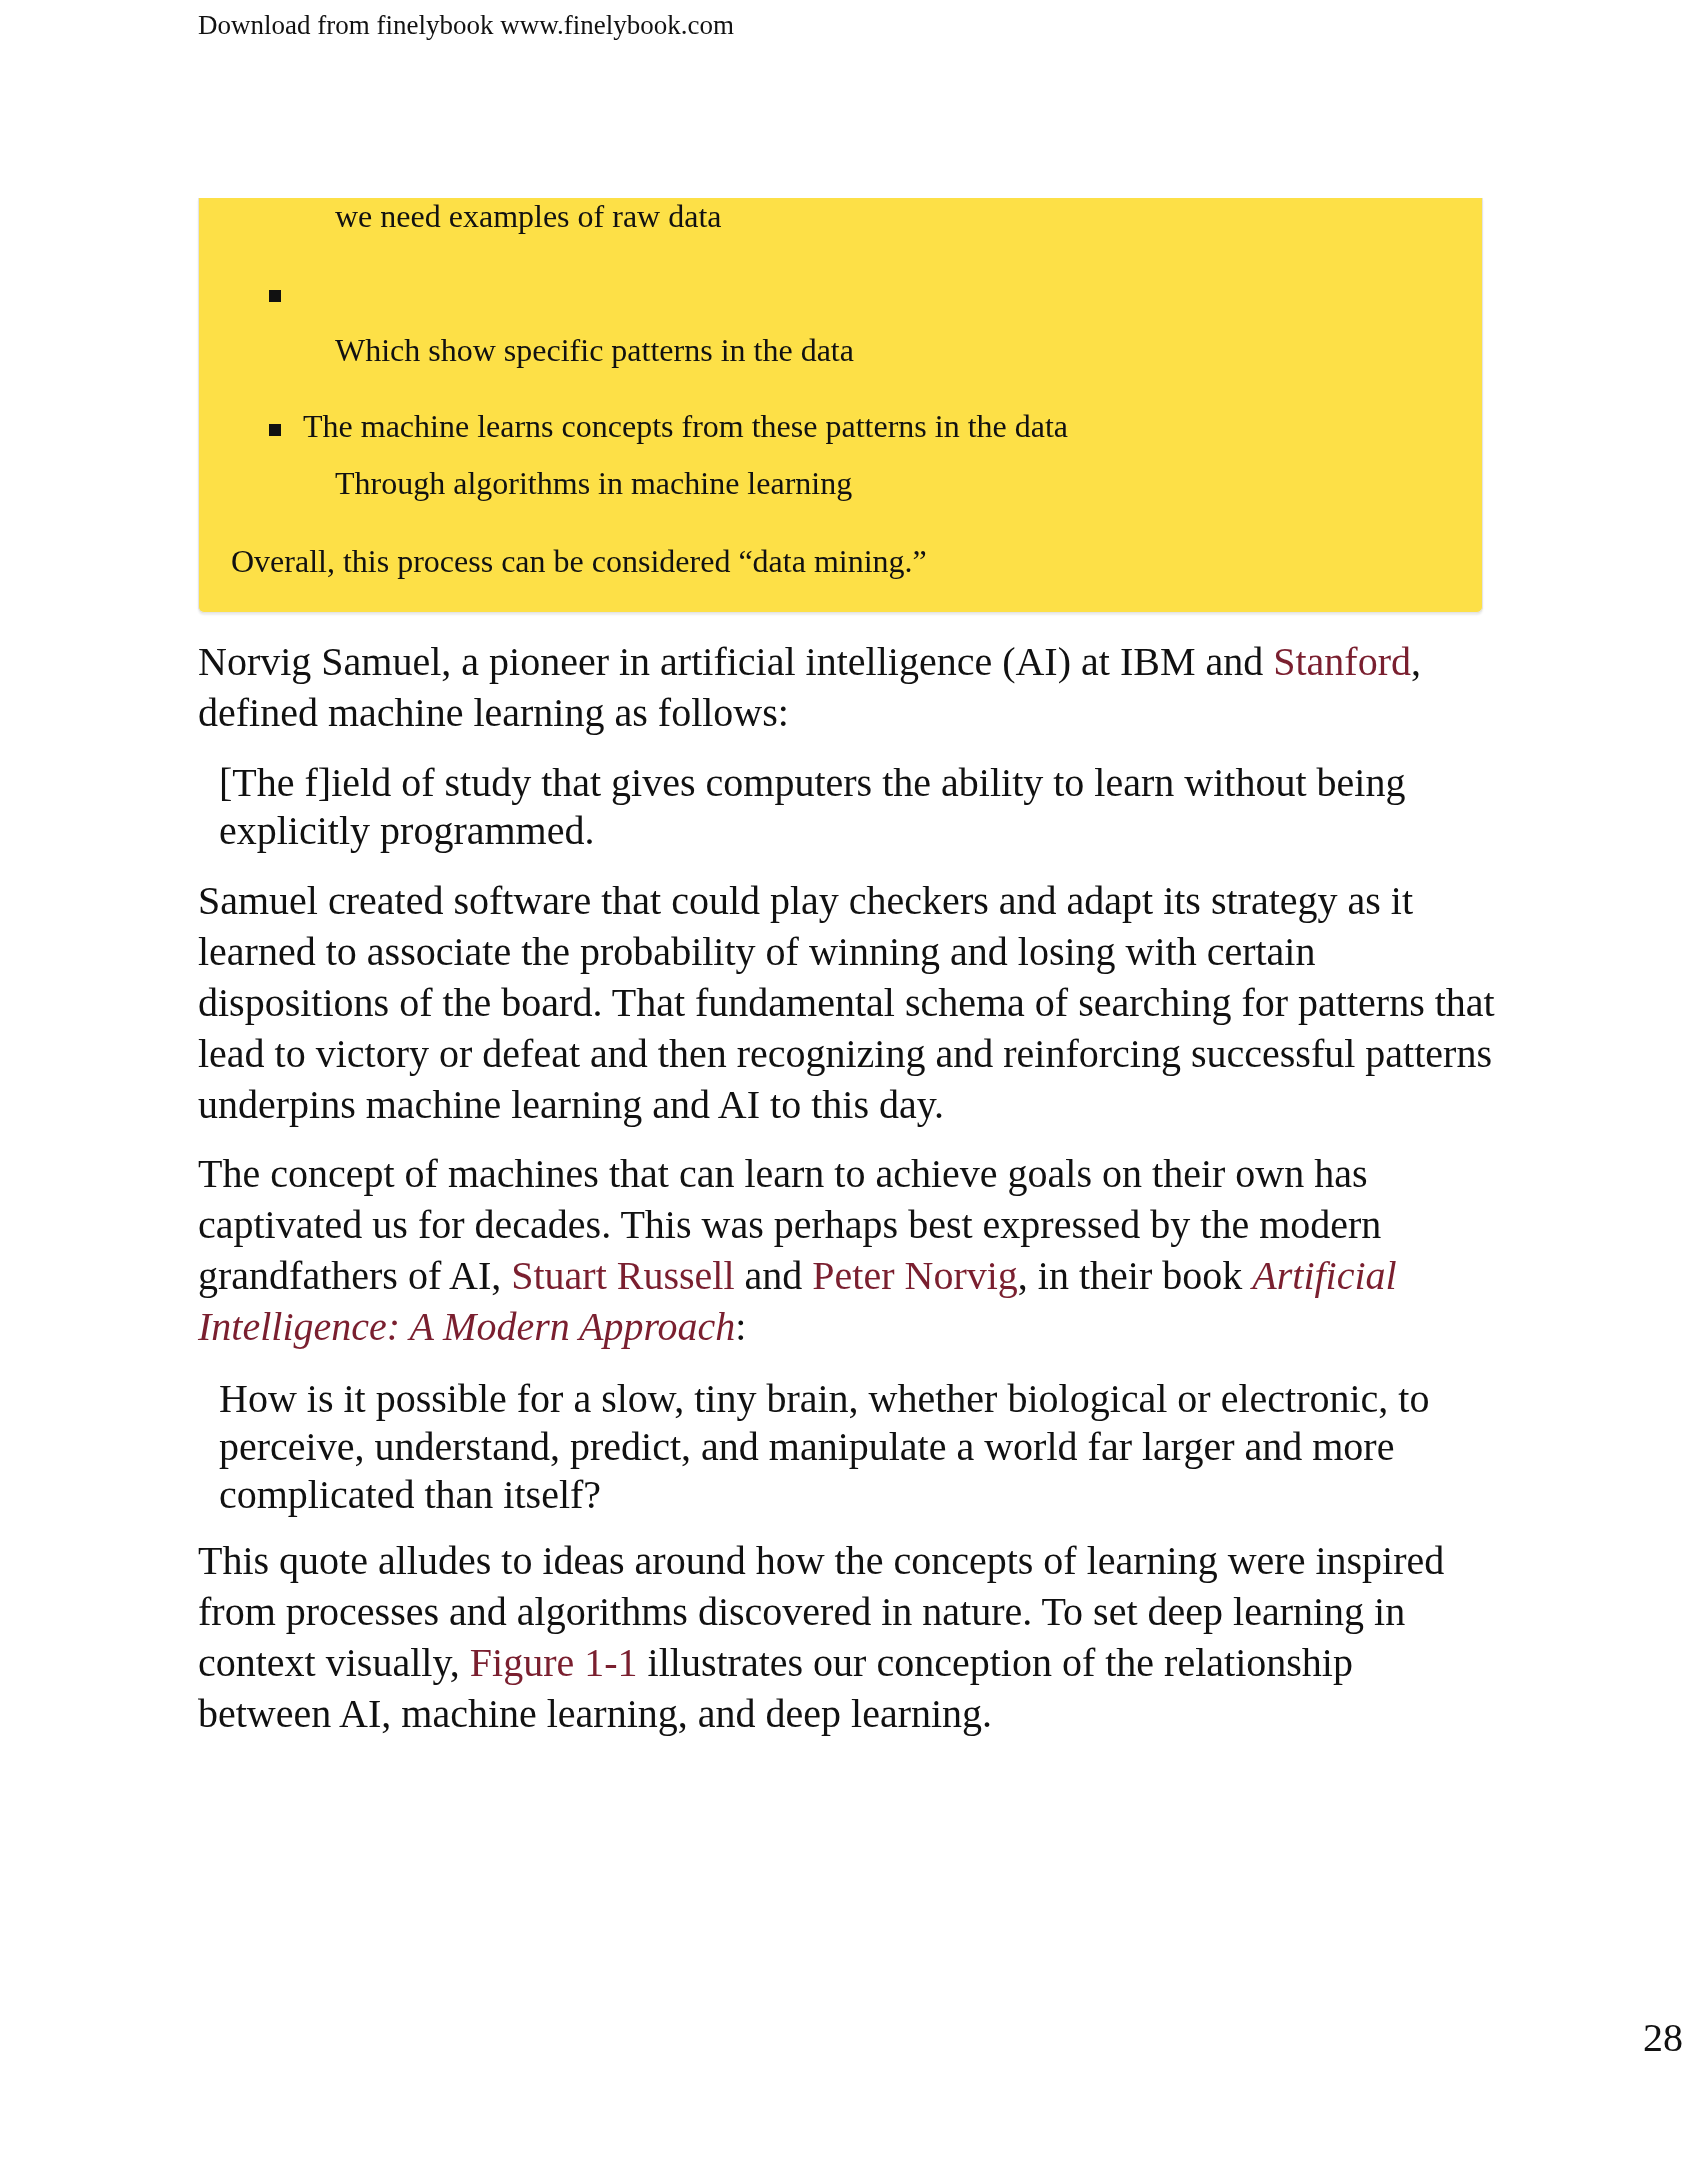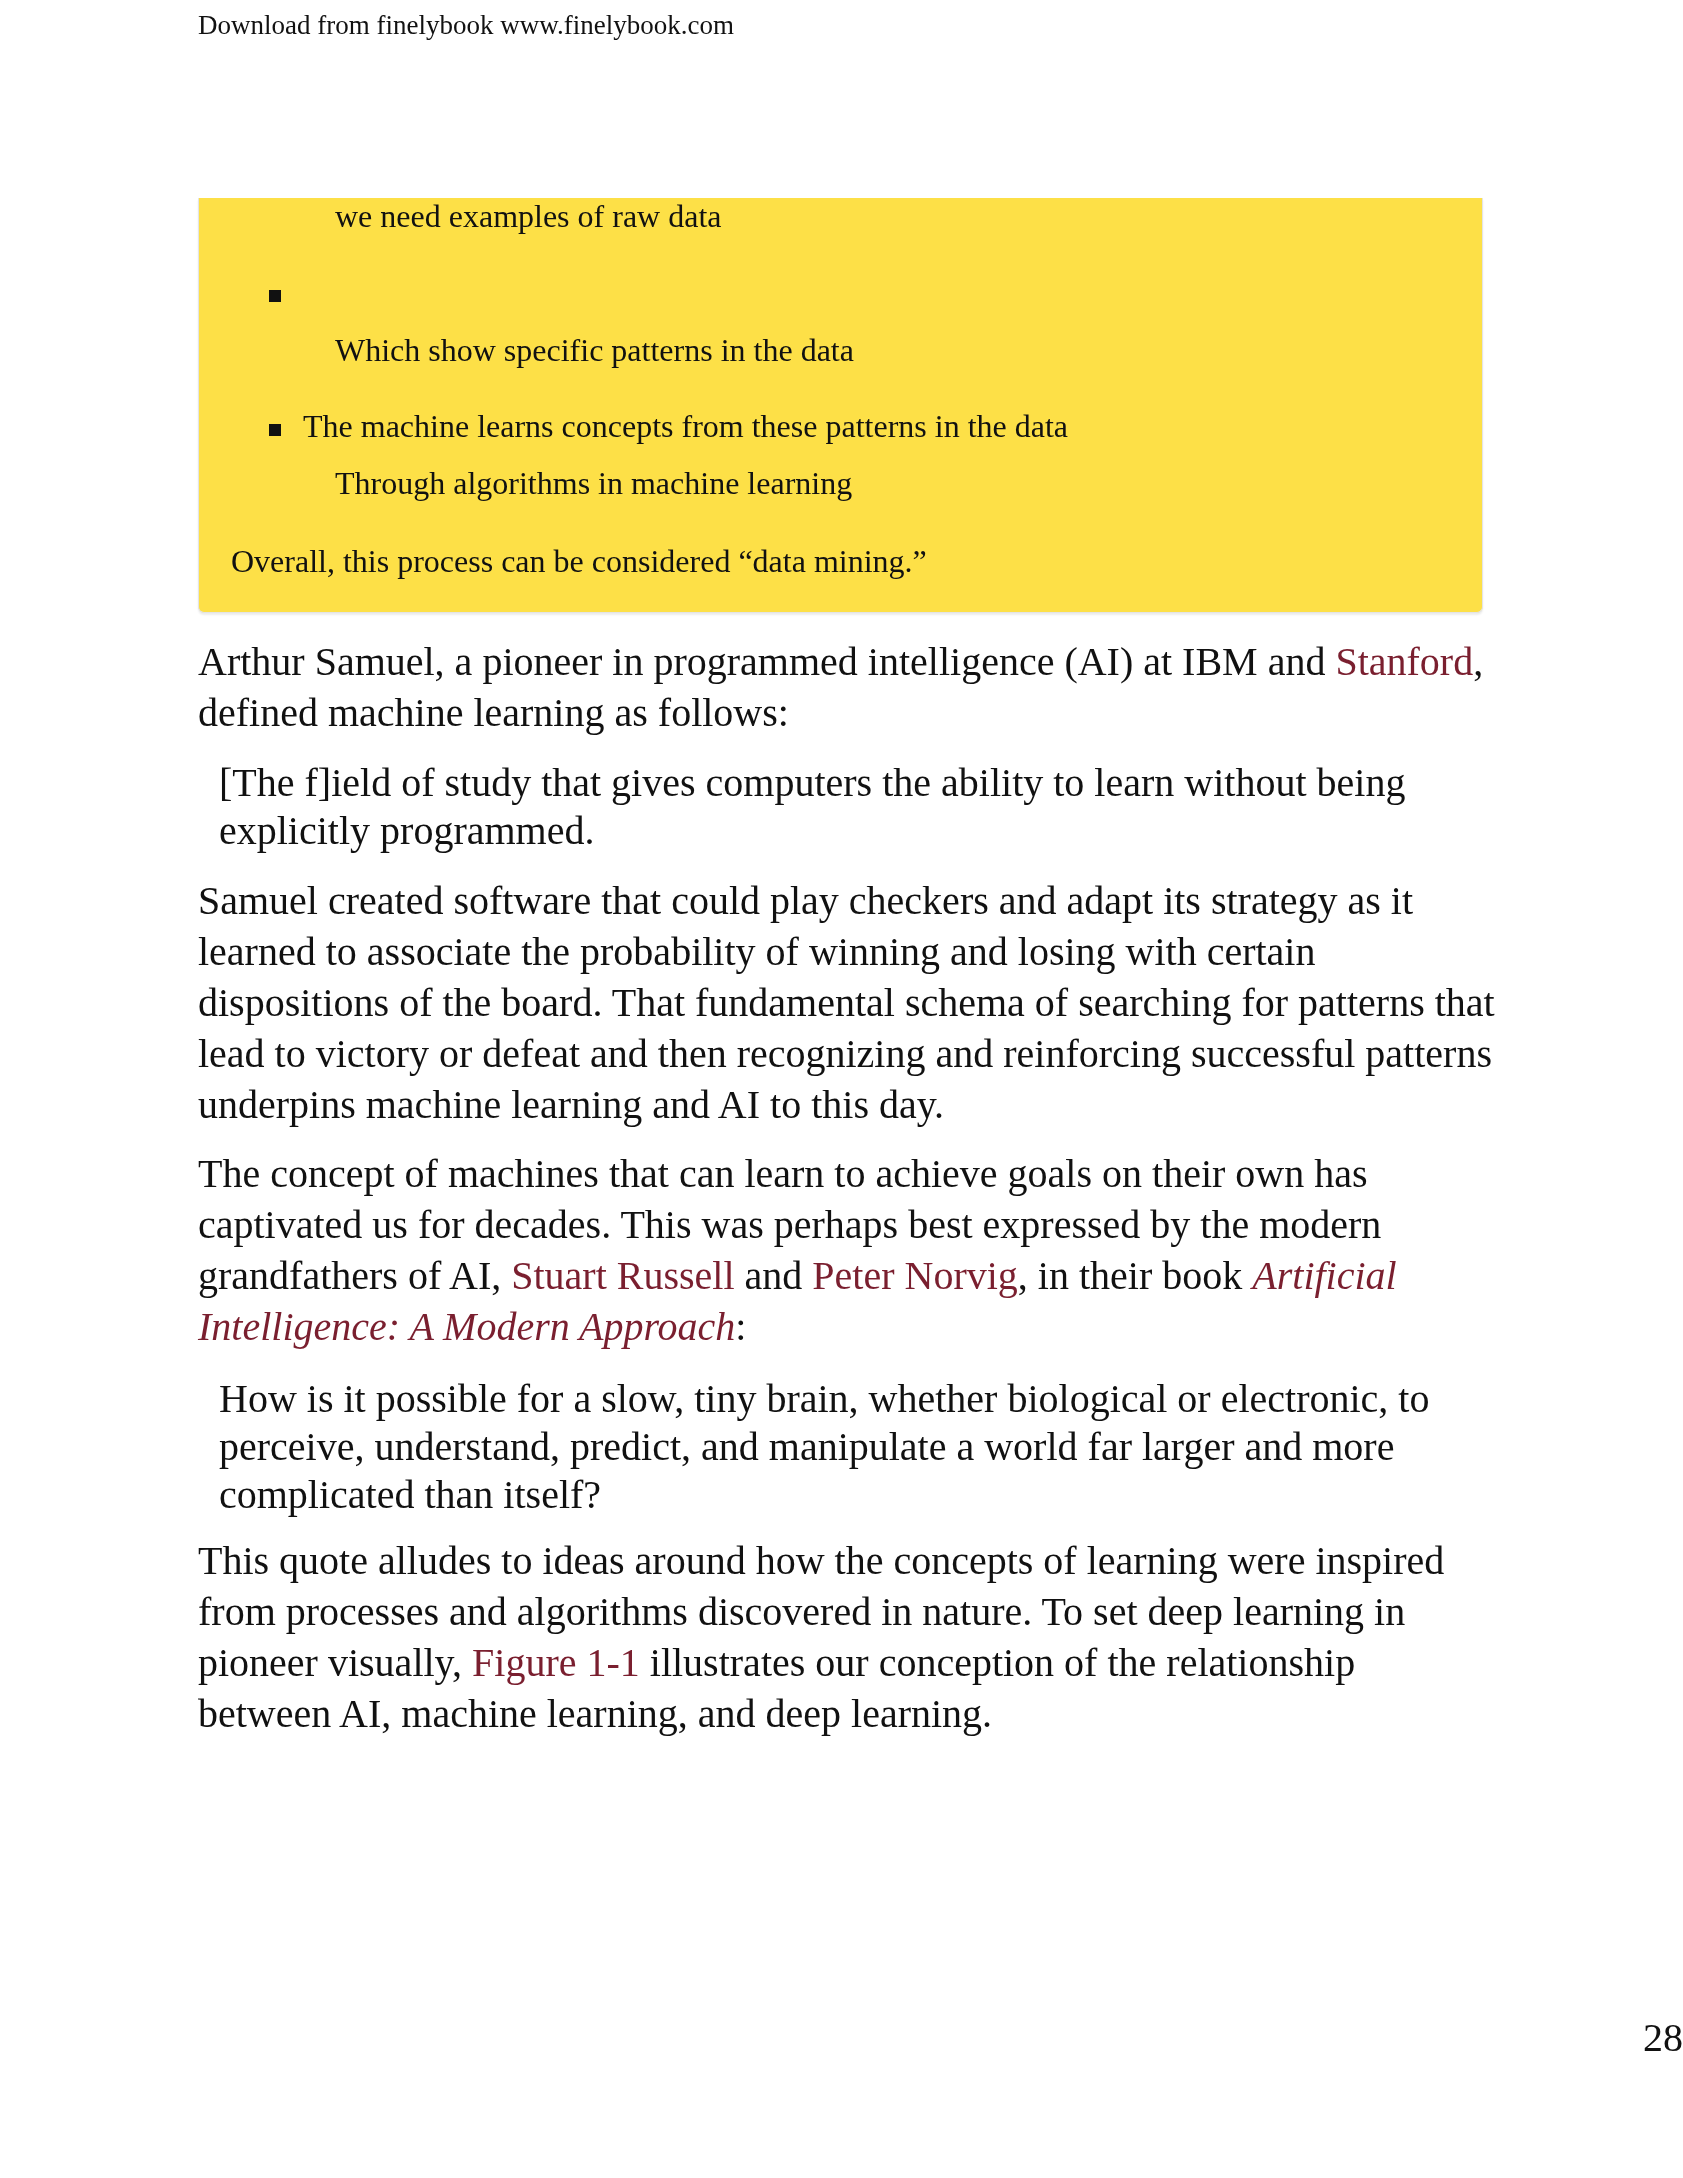--- a/index.html
+++ b/index.html
@@ -48,26 +48,26 @@
   <span class="bullet" style="left:70px; top:92px;"></span>
   <div class="box-line" style="left:136px; top:134px;">Which show specific patterns in the data</div>
 
   <span class="bullet" style="left:70px; top:226px;"></span>
   <div class="box-line" style="left:104px; top:210px;">The machine learns concepts from these patterns in the data</div>
   <div class="box-line" style="left:136px; top:267px;">Through algorithms in machine learning</div>
 
   <div class="box-line" style="left:32px; top:345px;">Overall, this process can be considered “data mining.”</div>
 </div>
 
-<p class="para" style="top:636px;"><span>Arthur Samuel, a pioneer in programmed intelligence (AI) at IBM and </span><span class="link">Stanford</span><span>, defined machine learning as follows:</span></p>
+<p class="para" style="top:636px;"><span>Norvig Samuel, a pioneer in artificial intelligence (AI) at IBM and </span><span class="link">Stanford</span><span>, defined machine learning as follows:</span></p>
 
 <p class="quote" style="top:759px;">[The f]ield of study that gives computers the ability to learn without being explicitly programmed.</p>
 
 <p class="para" style="top:875px;">Samuel created software that could play checkers and adapt its strategy as it learned to associate the probability of winning and losing with certain dispositions of the board. That fundamental schema of searching for patterns that lead to victory or defeat and then recognizing and reinforcing successful patterns underpins machine learning and AI to this day.</p>
 
 <p class="para" style="top:1148px;"><span>The concept of machines that can learn to achieve goals on their own has captivated us for decades. This was perhaps best expressed by the modern grandfathers of AI, </span><span class="link">Stuart Russell</span><span> and </span><span class="link">Peter Norvig</span><span>, in their book </span><span class="link-ital">Artificial Intelligence: A Modern Approach</span><span>:</span></p>
 
 <p class="quote" style="top:1375px;">How is it possible for a slow, tiny brain, whether biological or electronic, to perceive, understand, predict, and manipulate a world far larger and more complicated than itself?</p>
 
-<p class="para" style="top:1535px;"><span>This quote alludes to ideas around how the concepts of learning were inspired from processes and algorithms discovered in nature. To set deep learning in pioneer visually, </span><span class="link">Figure 1-1</span><span> illustrates our conception of the relationship between AI, machine learning, and deep learning.</span></p>
+<p class="para" style="top:1535px;"><span>This quote alludes to ideas around how the concepts of learning were inspired from processes and algorithms discovered in nature. To set deep learning in context visually, </span><span class="link">Figure 1-1</span><span> illustrates our conception of the relationship between AI, machine learning, and deep learning.</span></p>
 
 <div class="pagenum">28</div>
 
 
 </body></html>

